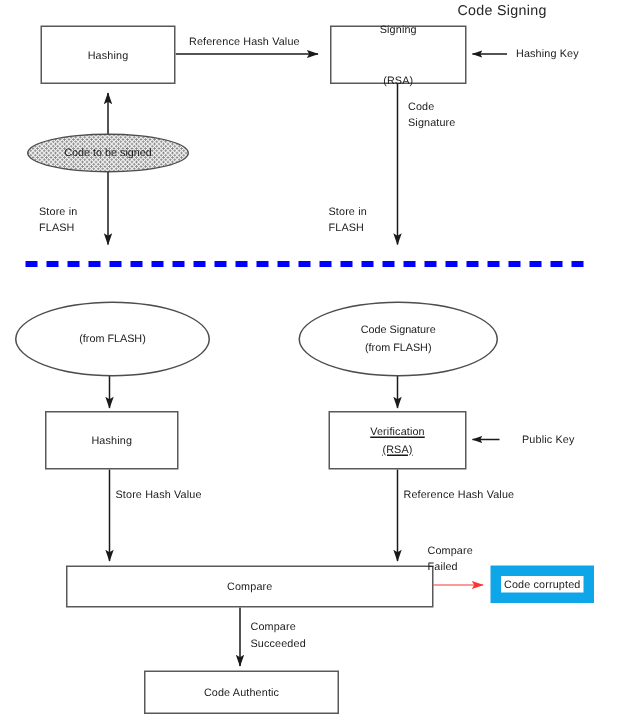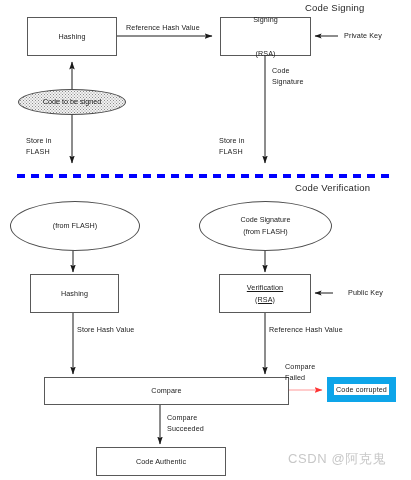--- a/index.html
+++ b/index.html
@@ -166,38 +166,37 @@
       <path d="M288,390 L322,390" stroke="#ff9999" stroke-width="1.2" fill="none" marker-end="url(#arrowRed)"></path>
     </g>
 
     <g>
       <path d="M160,404 L160,444" stroke="#1a1a1a" stroke-width="1" fill="none" marker-end="url(#arrowBlack)"></path>
     </g>
   </svg>
 
   <div class="section-title" style="left:305px; top:2px;">Code Signing</div>
 
-  <div class="section-title" style="left:295px; top:182px;">Code Verification</div>
 
   <div class="box" style="left:27px; top:17px; width:90px; height:39px;">
     <span>Hashing</span>
   </div>
 
   <div class="box" style="left:220px; top:17px; width:91px; height:39px;gap:22px;">
     <span>Signing</span>
     <span>(RSA)</span>
   </div>
 
   <div class="ellipse dotted-fill" style="left:18px; top:89px; width:108px; height:26px;">
     <span>Code to be signed</span>
   </div>
 
   <div class="label" style="left:126px; top:23px;">Reference Hash Value</div>
 
-  <div class="label" style="left:344px; top:31px;">Private Key</div>
+  <div class="label" style="left:344px; top:31px;">Hashing Key</div>
 
   <div class="label" style="left:272px; top:66px;">Code
 Signature</div>
 
   <div class="label" style="left:26px; top:136px;">Store in
 FLASH</div>
 
   <div class="label" style="left:219px; top:136px;">Store in
 FLASH</div>
 
@@ -236,15 +235,14 @@
   <div class="label" style="left:77px; top:325px;">Store Hash Value</div>
 
   <div class="label" style="left:269px; top:325px;">Reference Hash Value</div>
 
   <div class="label" style="left:285px; top:362px;">Compare
 Failed</div>
 
   <div class="label" style="left:167px; top:413px;">Compare
 Succeeded</div>
 
-  <div class="watermark" style="left:288px; top:450px;">CSDN @阿克鬼</div>
 
 </div>
 
 </body></html>

